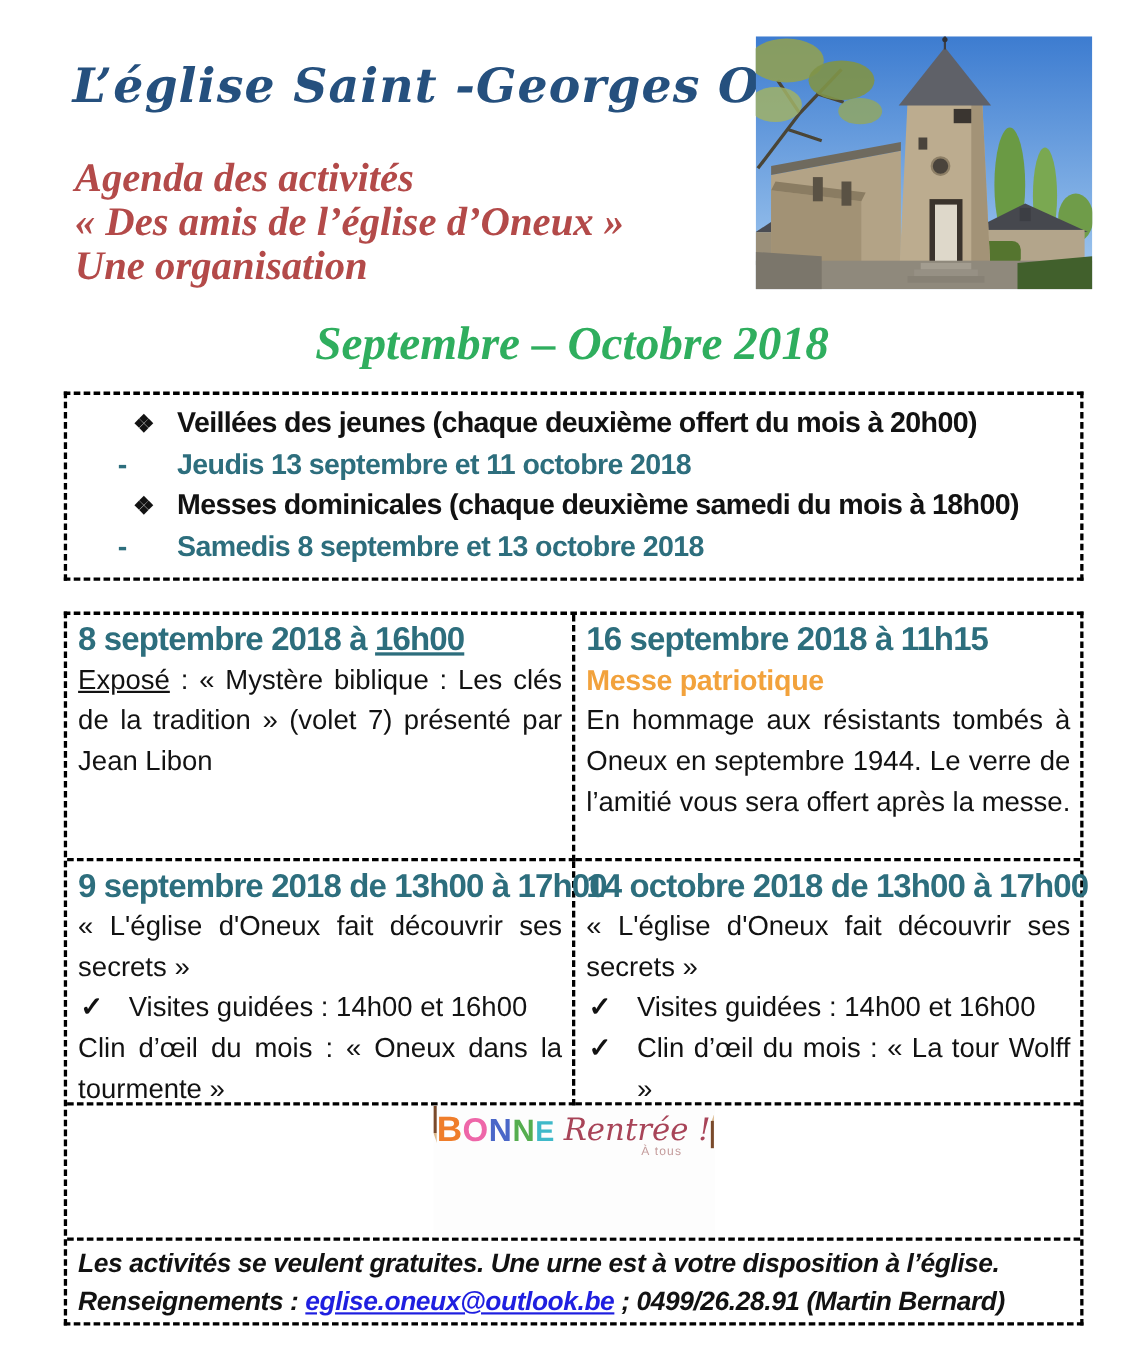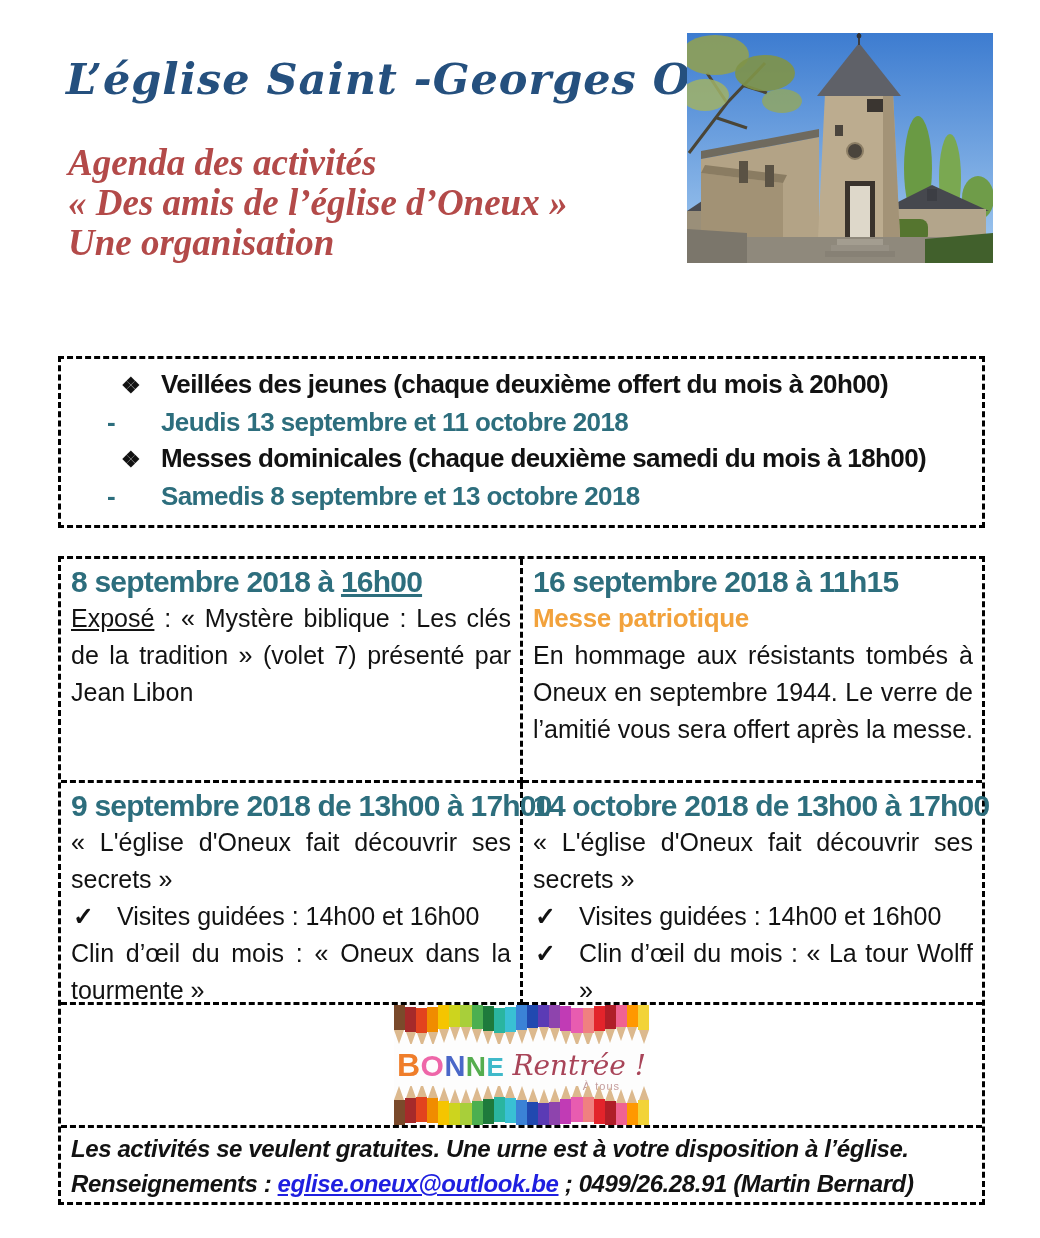--- a/index.html
+++ b/index.html
@@ -39,21 +39,21 @@
   .date{color:var(--teal); font-weight:700; font-size:30px; letter-spacing:-0.8px; white-space:nowrap;}
   .event-sub{color:var(--orange); font-weight:700; font-size:26px; letter-spacing:-0.3px;}
   .just{text-align:justify;}
   .u{text-decoration:underline;}
   .check-row{display:flex; align-items:flex-start;}
   .check-glyph{flex:none; width:46px; padding-left:2px; font-weight:700;}
   .check-text{flex:1;}
 
   
   .banner-cell{grid-column:1/3; display:flex; justify-content:center; align-items:center; overflow:hidden;}
-  .banner{width:256px; height:120px; display:flex; flex-direction:column; justify-content:space-between; background:#fdfdfd;align-items:center;}
+  .banner{width:256px; height:120px; display:flex; justify-content:space-between; background:#fdfdfd;}
   .pencil-row{display:flex; height:39px; overflow:hidden;}
   .pencil-row.bottom{align-items:flex-end;}
   .pencil{width:11.1px; flex:none; display:flex; flex-direction:column; align-items:center;}
   .pbody{width:11.1px; height:25px;}
   .ptip{width:0; height:0; border-left:5.5px solid transparent; border-right:5.5px solid transparent;}
   .pencil-row.top .ptip{border-top:14px solid var(--tip);}
   .pencil-row.bottom .ptip{border-bottom:14px solid var(--tip);}
   .banner-text{height:42px; position:relative; display:flex; align-items:center; justify-content:center; gap:8px;}
   .banner-word{font-weight:700; letter-spacing:0.5px; white-space:nowrap;}
   .banner-word span{display:inline-block;}
@@ -135,20 +135,21 @@
     <rect x="163" y="153" width="20" height="53" fill="#ded8ca"></rect>
 
     <rect x="0" y="204" width="306" height="26" fill="#8f897c"></rect>
     <rect x="150" y="206" width="46" height="6" fill="#a39d90"></rect>
     <rect x="144" y="212" width="58" height="6" fill="#969084"></rect>
     <rect x="138" y="218" width="70" height="6" fill="#878175"></rect>
     <polygon points="238,206 306,200 306,230 238,230" fill="#41602c"></polygon>
     <polygon points="0,196 60,200 60,230 0,230" fill="#7b766b"></polygon>
   </svg>
 
+  <div class="season">Septembre – Octobre 2018</div>
 
   <div class="schedule-box">
     <div class="schedule-item black">
       <span class="bullet">❖</span>
       <span class="label">Veillées des jeunes (chaque deuxième offert du mois à 20h00)</span>
     </div>
     <div class="schedule-item teal">
       <span class="bullet">-</span>
       <span class="label">Jeudis 13 septembre et 11 octobre 2018</span>
     </div>

